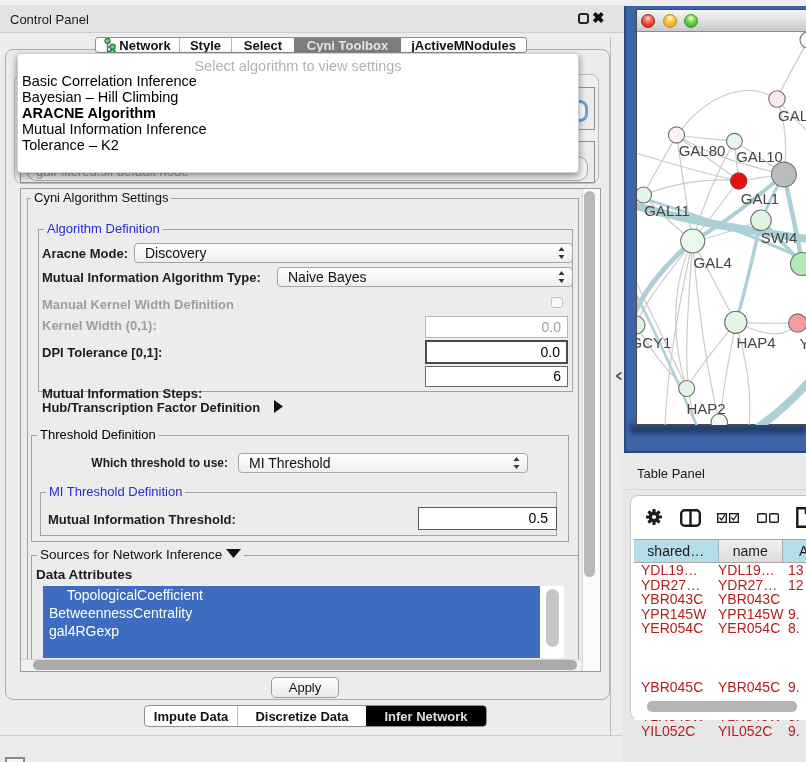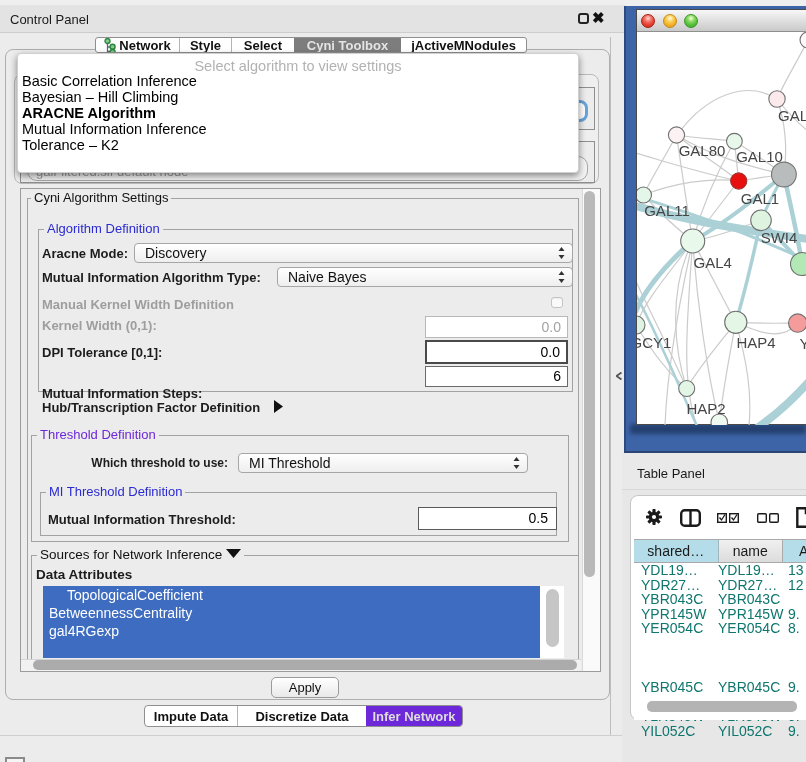--- a/index.html
+++ b/index.html
@@ -88,21 +88,21 @@
 
 <div class="abs lbl" style="left:42px;top:370px;margin-top:16px;">Mutual Information Steps:</div>
 <div class="fld" style="left:425px;top:366px;width:143px;height:21px;border:1.5px solid #6a6a6a;color:#000;line-height:18px;padding-right:6px;">6</div>
 
 <div class="abs lbl" style="left:42px;top:400px;">Hub/Transcription Factor Definition</div>
 <svg class="abs" style="left:273px;top:400px;" width="11" height="13" viewBox="0 0 11 13">
     <path d="M1 0 L10 6.5 L1 13 Z" fill="#111"></path>
   </svg>
 
 <div class="tb" style="left:31px;top:435px;width:538px;height:107px;border-color:#a2a2a2;"></div>
-<div class="tbt" style="left:37px;top:429px;color:#6d28d9;">Threshold Definition</div>
+<div class="tbt" style="left:37px;top:429px;color:#000000;">Threshold Definition</div>
 
 <div class="abs lbl" style="left:228px;top:456px;width:200px;margin-left:-200px;text-align:right;font-size:12px;">Which threshold to use:</div>
 <div class="combo" style="left:238px;top:453px;width:290px;height:20px;">
     <span class="ct">MI Threshold</span>
   <svg class="arr" viewBox="0 0 7 12">
       <path d="M3.5 0 L6.5 4 H0.5 Z" fill="#333"></path>
       <path d="M3.5 12 L6.5 8 H0.5 Z" fill="#333"></path>
     </svg>
   </div>
 
@@ -126,21 +126,21 @@
 <div class="abs" style="left:546px;top:589px;width:13px;height:58px;background:#c6c6c6;border-radius:7px;"></div>
 
 <div class="abs" style="left:21px;top:659px;width:560px;height:12px;background:#f1f1f1;border-top:1px solid #d5d5d5;"></div>
 <div class="abs" style="left:33px;top:660px;width:544px;height:10px;background:#ababab;border-radius:5px;"></div>
 
 <div class="abs" style="left:271px;top:677px;width:68px;height:21px;background:linear-gradient(#ffffff,#e9e9e9);border:1px solid #9b9b9b;border-radius:5px;text-align:center;line-height:19px;font-size:13px;color:#111;">Apply</div>
 
 <div class="abs" style="left:144px;top:705px;height:22px;display:flex;border:1px solid #8f8f8f;border-radius:4px;overflow:hidden;font-size:13px;font-weight:bold;color:#111;background:#fff;">
   <div style="width:93px;display:flex;align-items:center;justify-content:center;border-right:1px solid #b5b5b5;">Impute Data</div>
   <div style="width:128px;display:flex;align-items:center;justify-content:center;">Discretize Data</div>
-  <div style="width:96px;display:flex;align-items:center;justify-content:center;background:#6d28d9;color:#dedede;">Infer Network</div>
+  <div style="width:120px;display:flex;align-items:center;justify-content:center;background:#000000;color:#dedede;">Infer Network</div>
 </div>
 <div class="abs" style="left:0;top:735px;width:622px;height:1px;background:#cfcfcf;"></div>
 <div class="abs" style="left:5px;top:757px;width:20px;height:10px;border:2px solid #8a8a8a;background:#f5f5f5;"></div>
 
 <div class="abs" style="left:17px;top:53px;width:562px;height:120px;background:#fff;border:1px solid #d0d0d0;border-radius:4px;box-shadow:0 3px 7px rgba(0,0,0,.45);"></div>
 <div class="abs" style="left:17px;top:58px;width:562px;text-align:center;font-size:14.5px;color:#b2b2b2;">Select algorithm to view settings</div>
 <div class="abs" style="left:22px;top:73px;width:550px;font-size:14.5px;color:#000;line-height:16px;">
   <div>Basic Correlation Inference</div>
   <div>Bayesian – Hill Climbing</div>
   <div class="b">ARACNE Algorithm</div>
@@ -281,21 +281,21 @@
 <svg class="abs" style="left:796px;top:507px;" width="16" height="21" viewBox="0 0 16 21">
   <path d="M1.3 1.3 H9.5 L14.7 6.5 V19.7 H1.3 Z" fill="none" stroke="#1b1b1b" stroke-width="2.4"></path>
   <path d="M9.5 1.3 V6.5 H14.7" fill="none" stroke="#1b1b1b" stroke-width="1.6"></path>
 </svg>
 
 <div class="abs" style="left:634px;top:539px;width:172px;height:24px;border-top:1px solid #a9a9a9;border-bottom:1px solid #a9a9a9;display:flex;font-size:14px;color:#1a1a1a;">
   <div style="width:97px;background:#b5dde9;border-right:1px solid #9fb6bc;display:flex;align-items:center;justify-content:center;">shared…</div>
   <div style="width:74px;background:linear-gradient(#f0f0f0,#dcdcdc);border-right:1px solid #aaa;display:flex;align-items:center;justify-content:center;">name</div>
   <div style="width:23px;background:#b5dde9;padding-left:16px;display:flex;align-items:center;">A</div>
 </div>
-<div class="abs" style="left:634px;top:563px;width:172px;font-size:14px;color:#0f766e;line-height:14.6px;">
+<div class="abs" style="left:634px;top:563px;width:172px;font-size:14px;color:#b91c1c;line-height:14.6px;">
   <div style="display:flex;">
       <div style="width:75px;padding-left:7px;">YDL19…</div>
       <div style="width:74px;padding-left:9px;">YDL19…</div>
       <div style="padding-left:5px;">13</div>
     </div>
   <div style="display:flex;">
       <div style="width:75px;padding-left:7px;">YDR27…</div>
       <div style="width:74px;padding-left:9px;">YDR27…</div>
       <div style="padding-left:5px;">12</div>
     </div>

